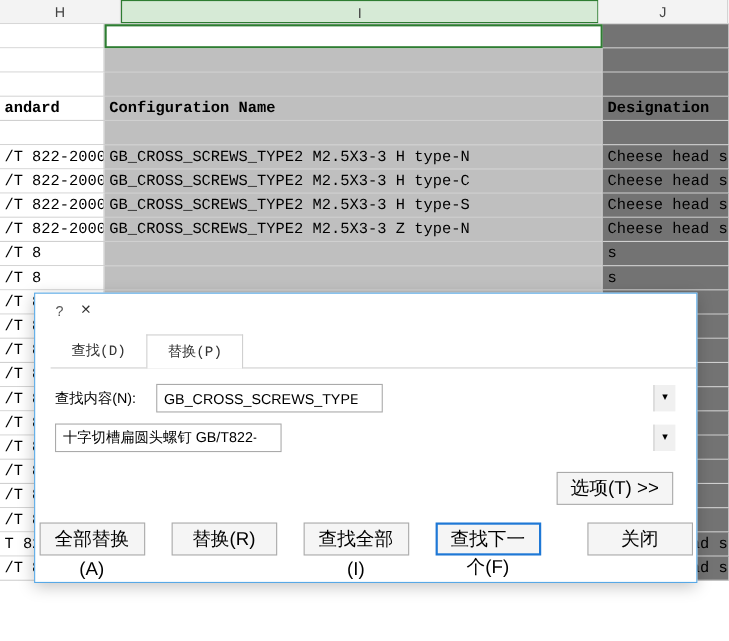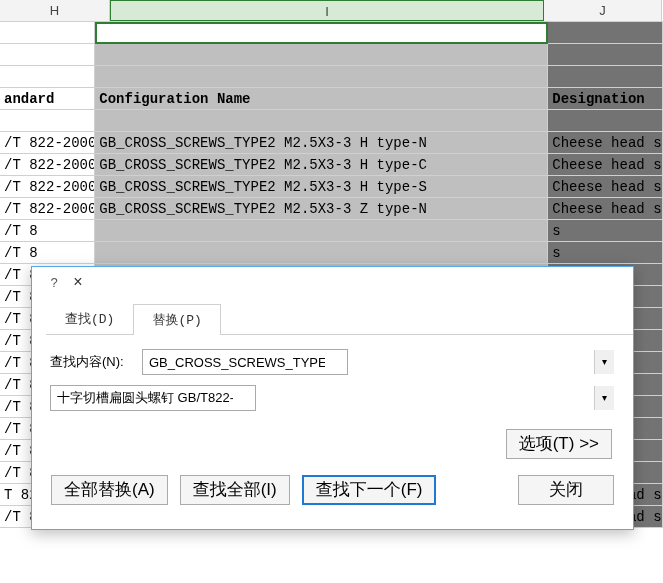--- a/index.html
+++ b/index.html
@@ -35,21 +35,21 @@
     .form { padding: 14px 18px 8px 18px; }
     .form-row { display: flex; align-items: center; margin-bottom: 10px; }
     .form-label { width: 92px; }
     .form-input { flex: 1; height: 26px; border: 1px solid #aaa; padding: 0 22px 0 6px; font-size: 13px; position: relative; }
     .input-wrap { flex: 1; position: relative; }
     .input-dd { position: absolute; right: 1px; top: 1px; width: 20px; height: 24px; border-left: 1px solid #ccc; background: #f0f0f0; text-align: center; line-height: 24px; cursor: pointer; font-size: 10px; }
     
     .opts { text-align: right; padding: 0 18px 10px 0; }
     .btn { display: inline-block; min-width: 96px; height: 30px; line-height: 28px; border: 1px solid #aaa; background: #f5f5f5; text-align: center; cursor: pointer; padding: 0 12px; margin: 0 3px; font-size: 17px; }
     .btn.primary { border: 2px solid #1e78d6; line-height: 26px; }
-    .btns { display: flex; justify-content: center; padding: 6px 16px 14px 16px; gap: 6px; }
+    .btns { display: flex; justify-content: center; padding: 6px 16px 14px 16px; gap: 18px; }
     .btns .spacer { flex: 1; }
   </style>
 </head>
 <body>
 
 <div class="col-headers">
   <div class="ch ch-h">H</div>
   <div class="ch ch-i sel">I</div>
   <div class="ch ch-j">J</div>
 </div>
@@ -196,18 +196,19 @@
         <input class="form-input" value="十字切槽扁圆头螺钉 GB/T822-2000" style="">
         <div class="input-dd">▾</div>
       </div>
     </div>
   </div>
   <div class="opts">
     <span class="btn">选项(T) &gt;&gt;</span>
   </div>
   <div class="btns">
     <span class="btn">全部替换(A)</span>
+    <span class="btn">替换(R)</span>
     <span class="btn">查找全部(I)</span>
     <span class="btn primary">查找下一个(F)</span>
     <span class="spacer"></span>
     <span class="btn">关闭</span>
   </div>
 </div>
 
 </body></html>

